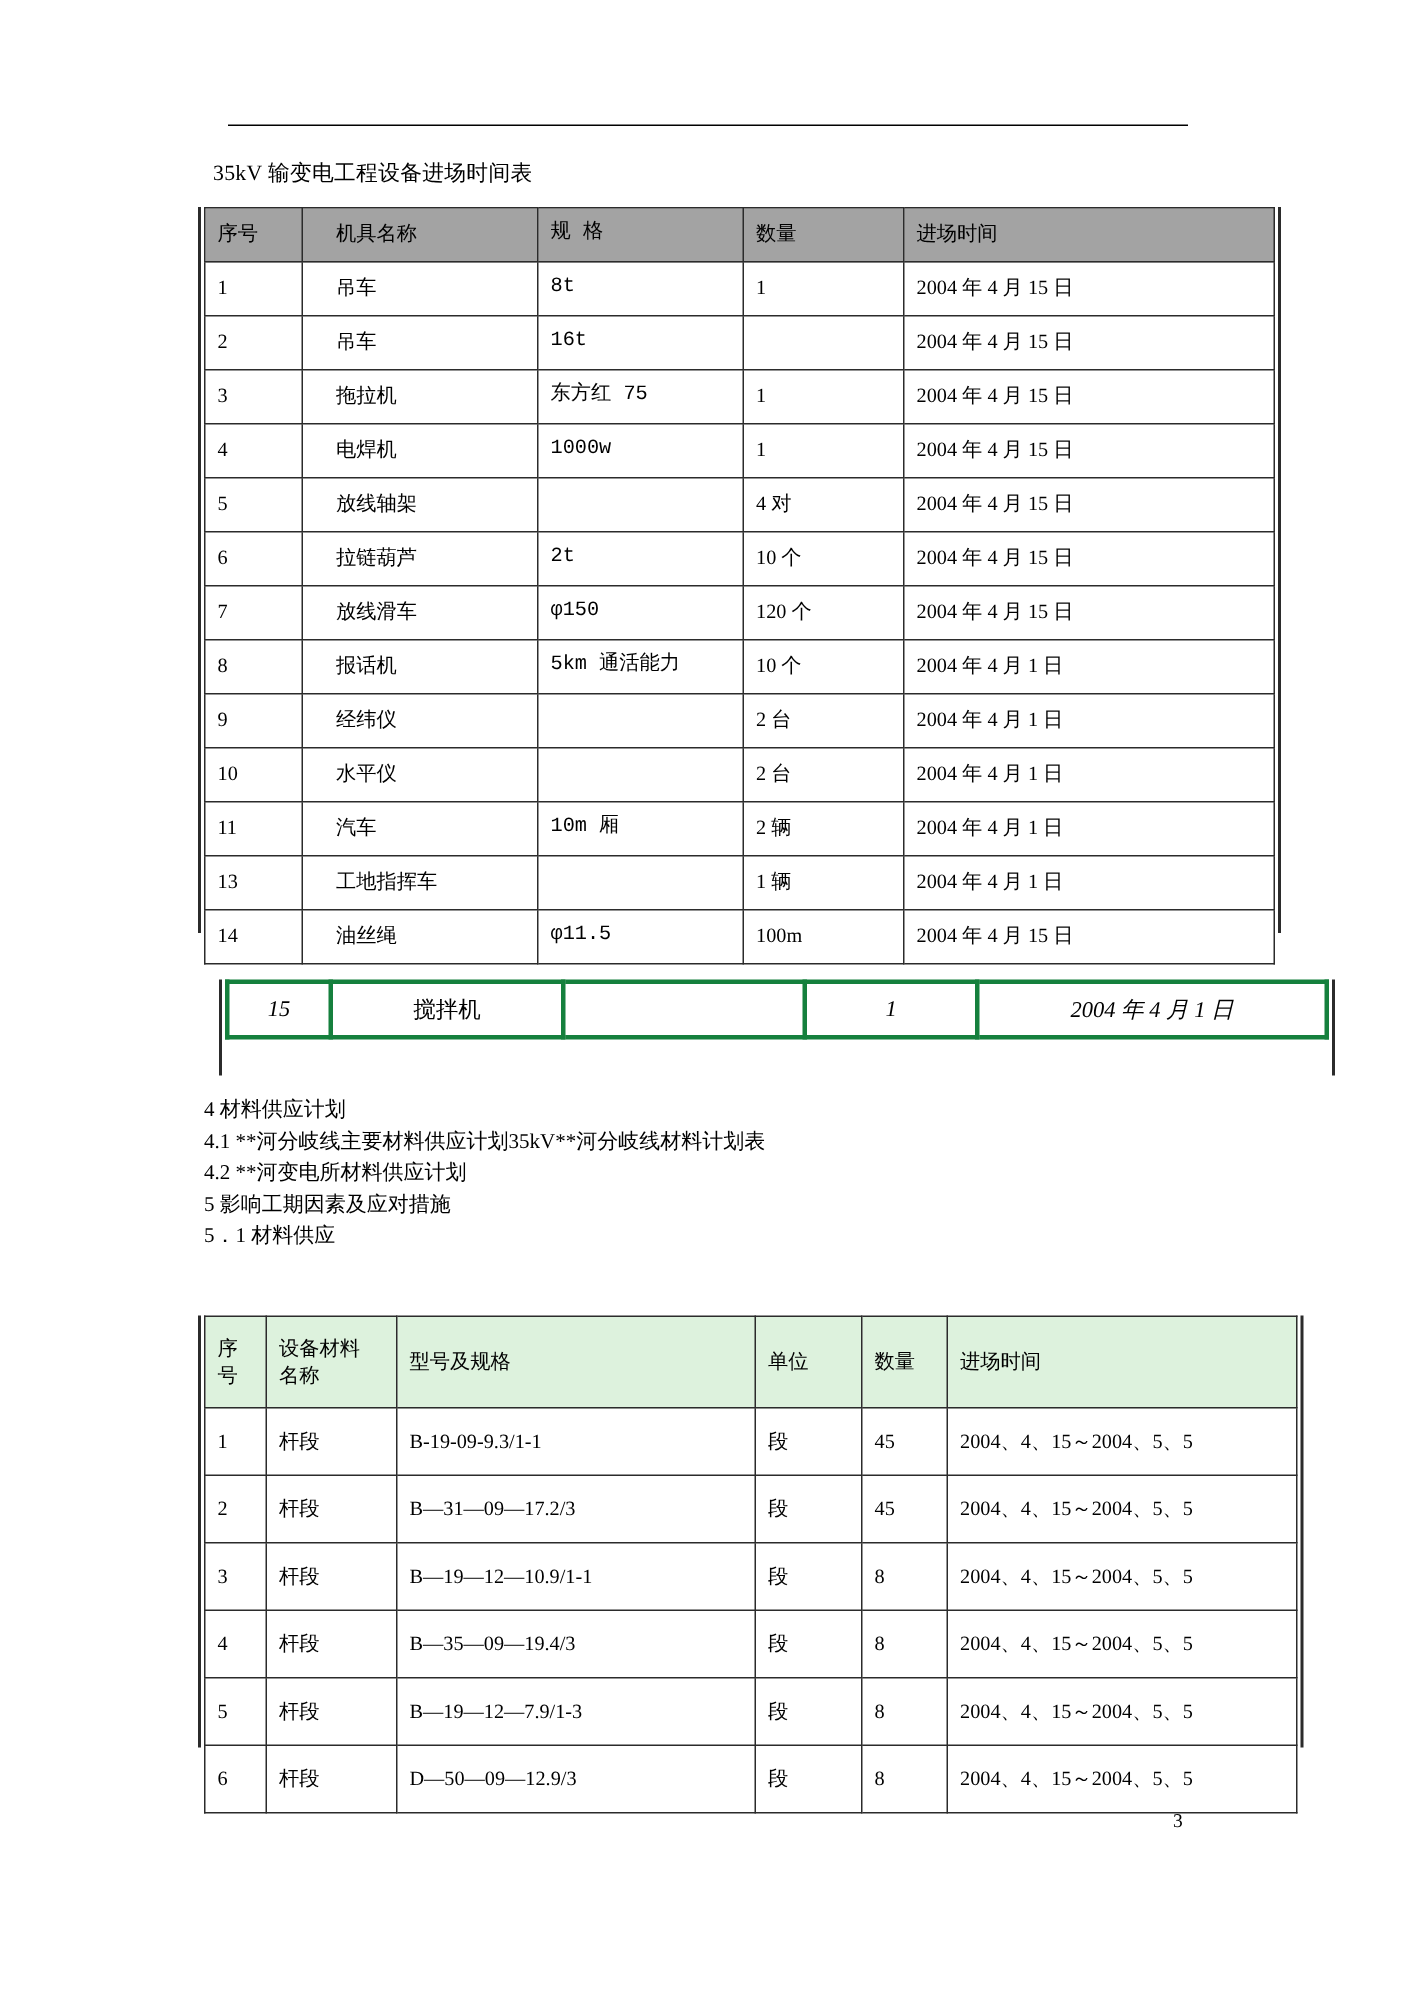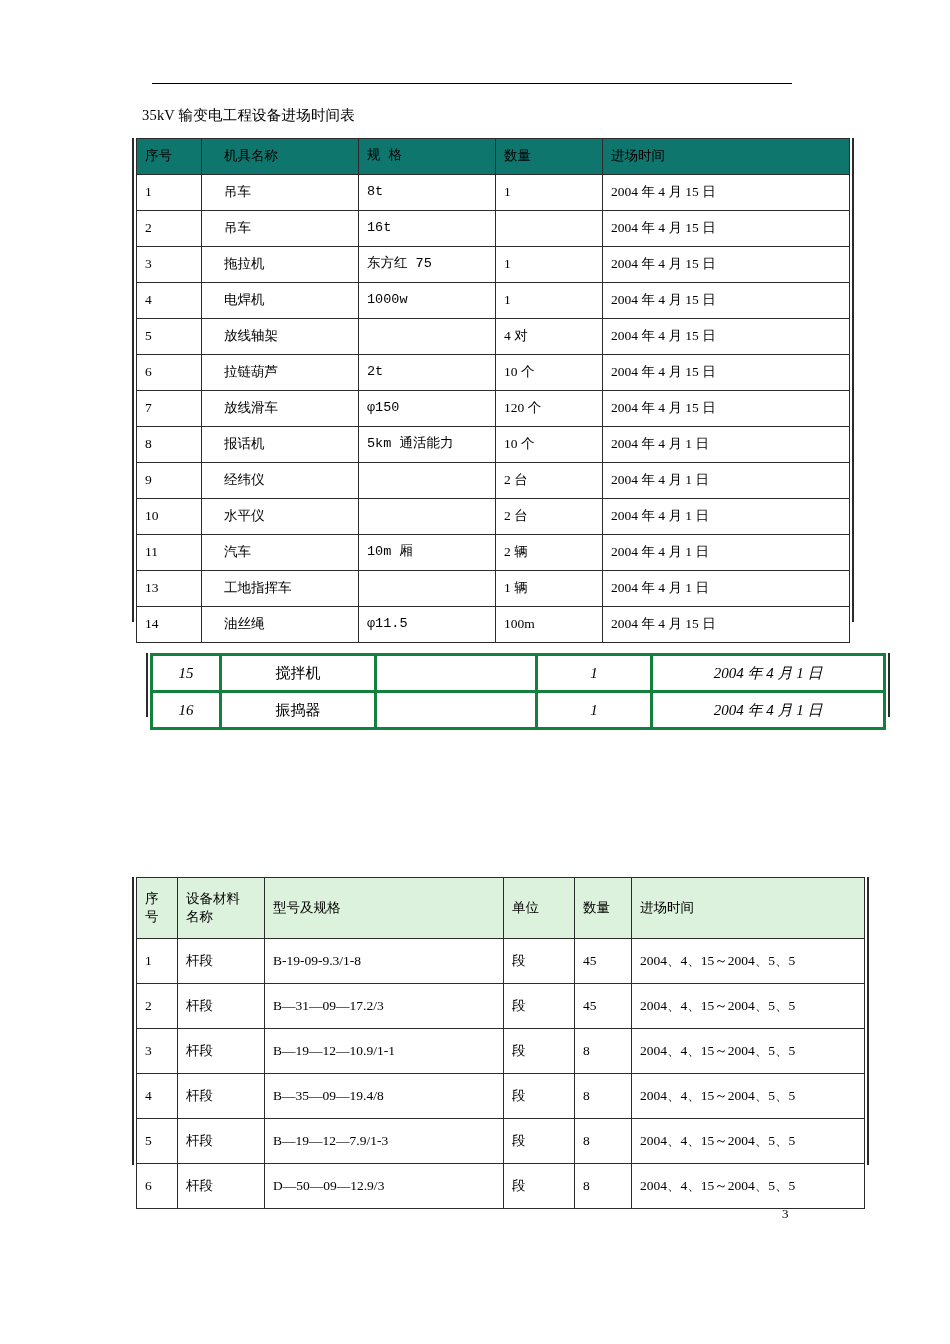--- a/index.html
+++ b/index.html
@@ -49,21 +49,21 @@
     line-height: 1.25;
   }
   table.grid td, table.grid th {
     border: 1px solid #2b2b2b;
     padding: 6px 8px;
     vertical-align: middle;
     font-weight: normal;
     text-align: left;
   }
   .hdr td {
-    background: #0f766e;
+    background: #a3a3a3;
     height: 36px;
   }
   .tbl1 td {
     height: 23px;
   }
   .tbl1 .c0 { width: 48px; }
   .tbl1 .c1 { width: 126px; }
   .tbl1 .c2 { width: 120px; font-family: Liberation Mono, monospace; }
   .tbl1 .c3 { width: 90px; }
   .tbl1 .c4 { width: 230px; }
@@ -285,31 +285,31 @@
     <div class="edgebar-right" style="height:64px;"></div>
     <table class="tbl2">
       <tbody>
         <tr>
           <td class="d0">15</td>
           <td class="d1 name">搅拌机</td>
           <td class="d2"></td>
           <td class="d3">1</td>
           <td class="d4 nowrap">2004 年 4 月 1 日</td>
         </tr>
-        <tr>
-          <td class="d0">16</td>
-          <td class="d1 name">振捣器</td>
-          <td class="d2"></td>
-          <td class="d3">1</td>
-          <td class="d4 nowrap">2004 年 4 月 1 日</td>
-        </tr>
       </tbody>
     </table>
   </div>
 
+  <div class="para-list">
+    <div>4 材料供应计划</div>
+    <div>4.1 **河分岐线主要材料供应计划35kV**河分岐线材料计划表</div>
+    <div>4.2 **河变电所材料供应计划</div>
+    <div>5 影响工期因素及应对措施</div>
+    <div>5．1 材料供应</div>
+  </div>
 
   <div class="tbl3-wrap">
     <div class="edgebar-left" style="height:288px;"></div>
     <div class="edgebar-right" style="height:288px;"></div>
     <table class="tbl3">
       <tbody>
         <tr class="hdr3">
           <td class="e0">
             <div>序</div>
             <div>号</div>
@@ -320,21 +320,21 @@
           </td>
           <td class="e2">型号及规格</td>
           <td class="e3">单位</td>
           <td class="e4">数量</td>
           <td class="e5">进场时间</td>
         </tr>
 
         <tr class="body3">
           <td class="e0">1</td>
           <td class="e1">杆段</td>
-          <td class="e2">B-19-09-9.3/1-8</td>
+          <td class="e2">B-19-09-9.3/1-1</td>
           <td class="e3">段</td>
           <td class="e4">45</td>
           <td class="e5 nowrap">2004、4、15～2004、5、5</td>
         </tr>
         <tr class="body3">
           <td class="e0">2</td>
           <td class="e1">杆段</td>
           <td class="e2">B—31—09—17.2/3</td>
           <td class="e3">段</td>
           <td class="e4">45</td>
@@ -344,21 +344,21 @@
           <td class="e0">3</td>
           <td class="e1">杆段</td>
           <td class="e2">B—19—12—10.9/1-1</td>
           <td class="e3">段</td>
           <td class="e4">8</td>
           <td class="e5 nowrap">2004、4、15～2004、5、5</td>
         </tr>
         <tr class="body3">
           <td class="e0">4</td>
           <td class="e1">杆段</td>
-          <td class="e2">B—35—09—19.4/8</td>
+          <td class="e2">B—35—09—19.4/3</td>
           <td class="e3">段</td>
           <td class="e4">8</td>
           <td class="e5 nowrap">2004、4、15～2004、5、5</td>
         </tr>
         <tr class="body3">
           <td class="e0">5</td>
           <td class="e1">杆段</td>
           <td class="e2">B—19—12—7.9/1-3</td>
           <td class="e3">段</td>
           <td class="e4">8</td>

